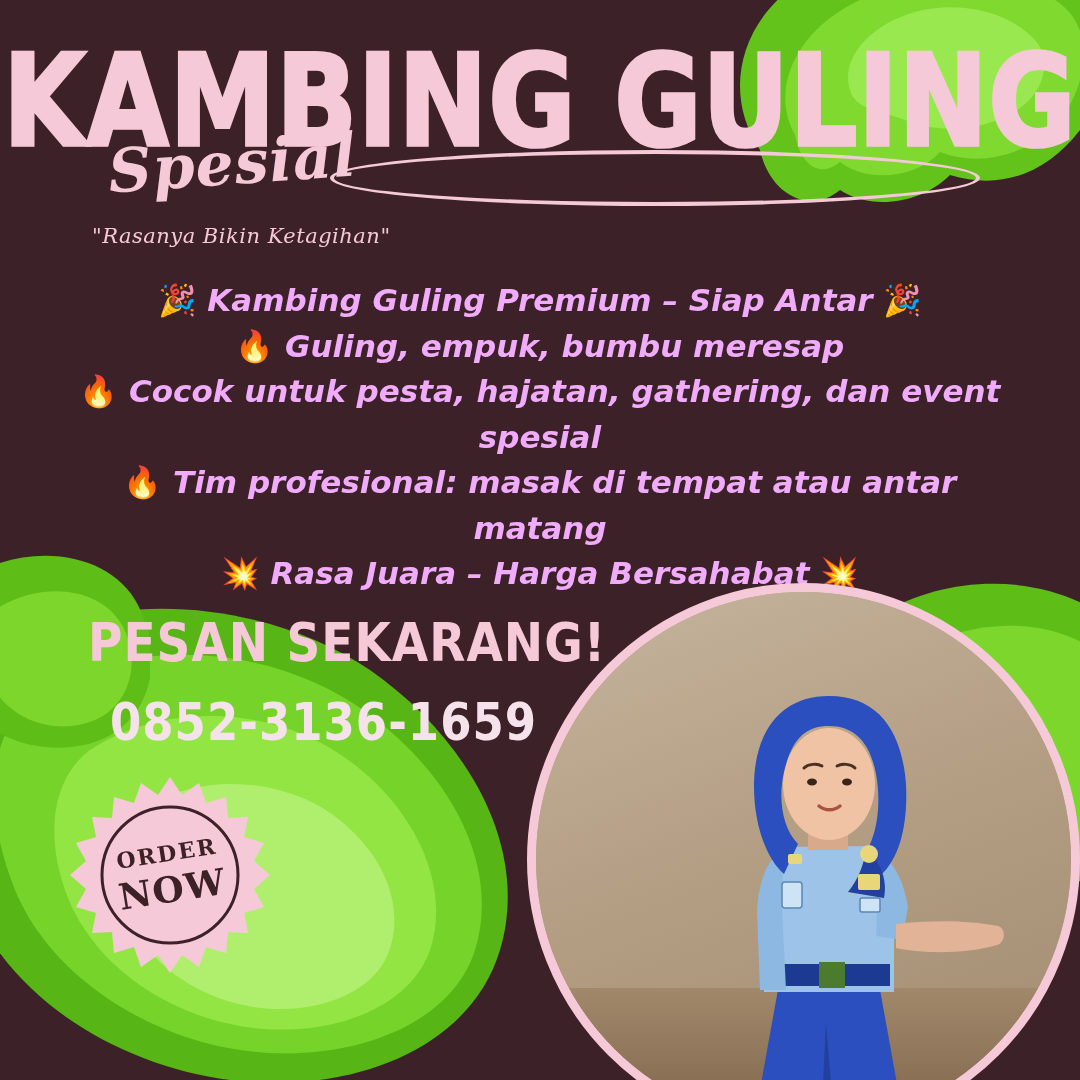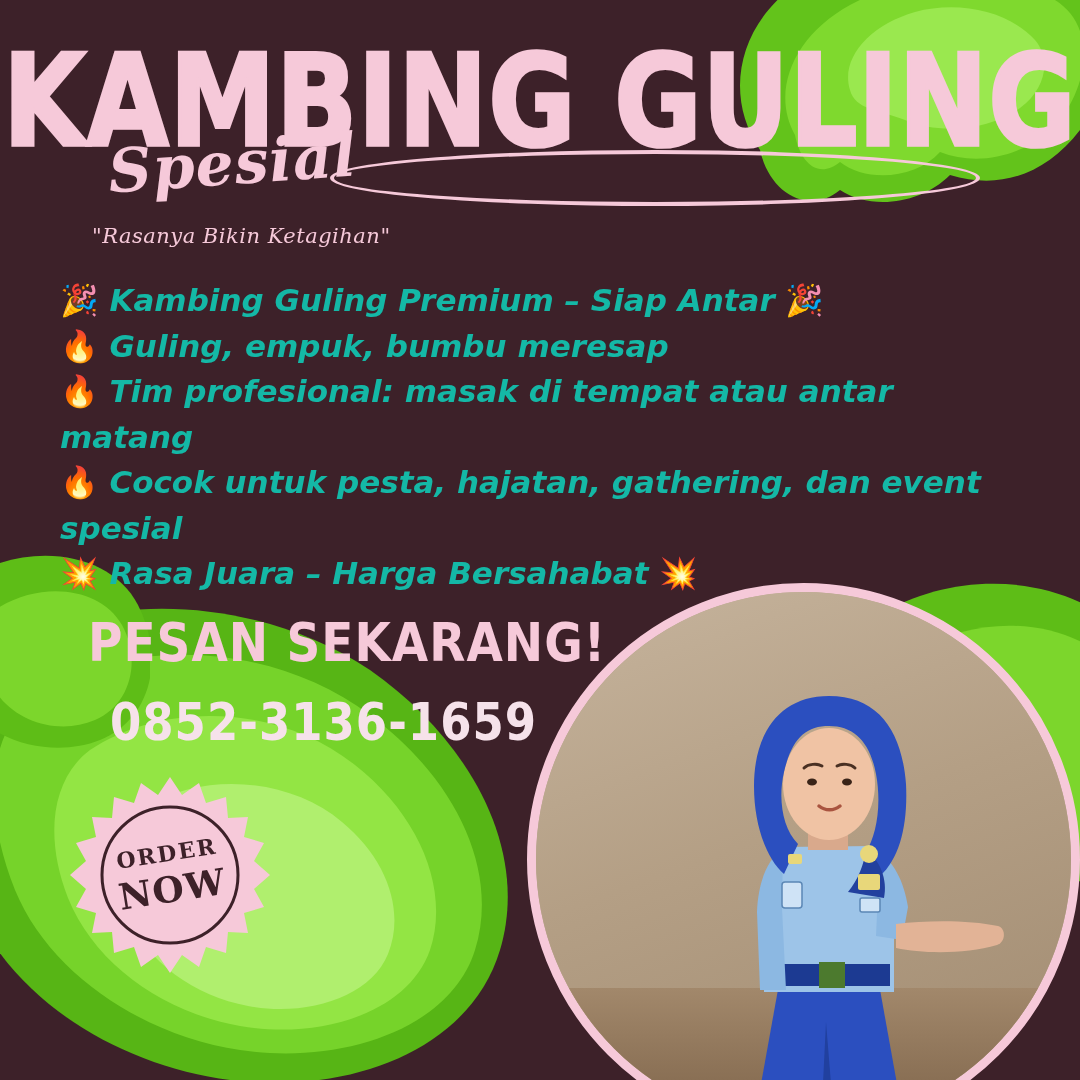--- a/index.html
+++ b/index.html
@@ -68,21 +68,22 @@
     font-size: 21px;
     color: #f6c9d9;
     letter-spacing: 0.5px;
   }
 
   
   .body-list {
     position: absolute;
     top: 278px; left: 60px;
     width: 960px;
-    color: #14b8a6;
+    text-align: center;
+    color: #f0abfc;
     font-family: "DejaVu Sans", sans-serif;
     font-weight: bold;
     font-style: italic;
     font-size: 31px;
     line-height: 1.47;
   }
   .body-list .line { display: block; }
   .emoji { font-style: normal; font-family: "DejaVu Sans", sans-serif; }
 
   
@@ -209,25 +210,25 @@
       <span class="emoji">🎉</span>
       <span>Kambing Guling Premium – Siap Antar</span>
       <span class="emoji">🎉</span>
     </span>
     <span class="line">
       <span class="emoji">🔥</span>
       <span>Guling, empuk, bumbu meresap</span>
     </span>
     <span class="line">
       <span class="emoji">🔥</span>
+      <span>Cocok untuk pesta, hajatan, gathering, dan event spesial</span>
+    </span>
+    <span class="line">
+      <span class="emoji">🔥</span>
       <span>Tim profesional: masak di tempat atau antar matang</span>
-    </span>
-    <span class="line">
-      <span class="emoji">🔥</span>
-      <span>Cocok untuk pesta, hajatan, gathering, dan event spesial</span>
     </span>
     <span class="line">
       <span class="emoji">💥</span>
       <span>Rasa Juara – Harga Bersahabat</span>
       <span class="emoji">💥</span>
     </span>
   </div>
 
   <div class="cta-title">PESAN SEKARANG!</div>
   <div class="cta-phone">0852-3136-1659</div>

